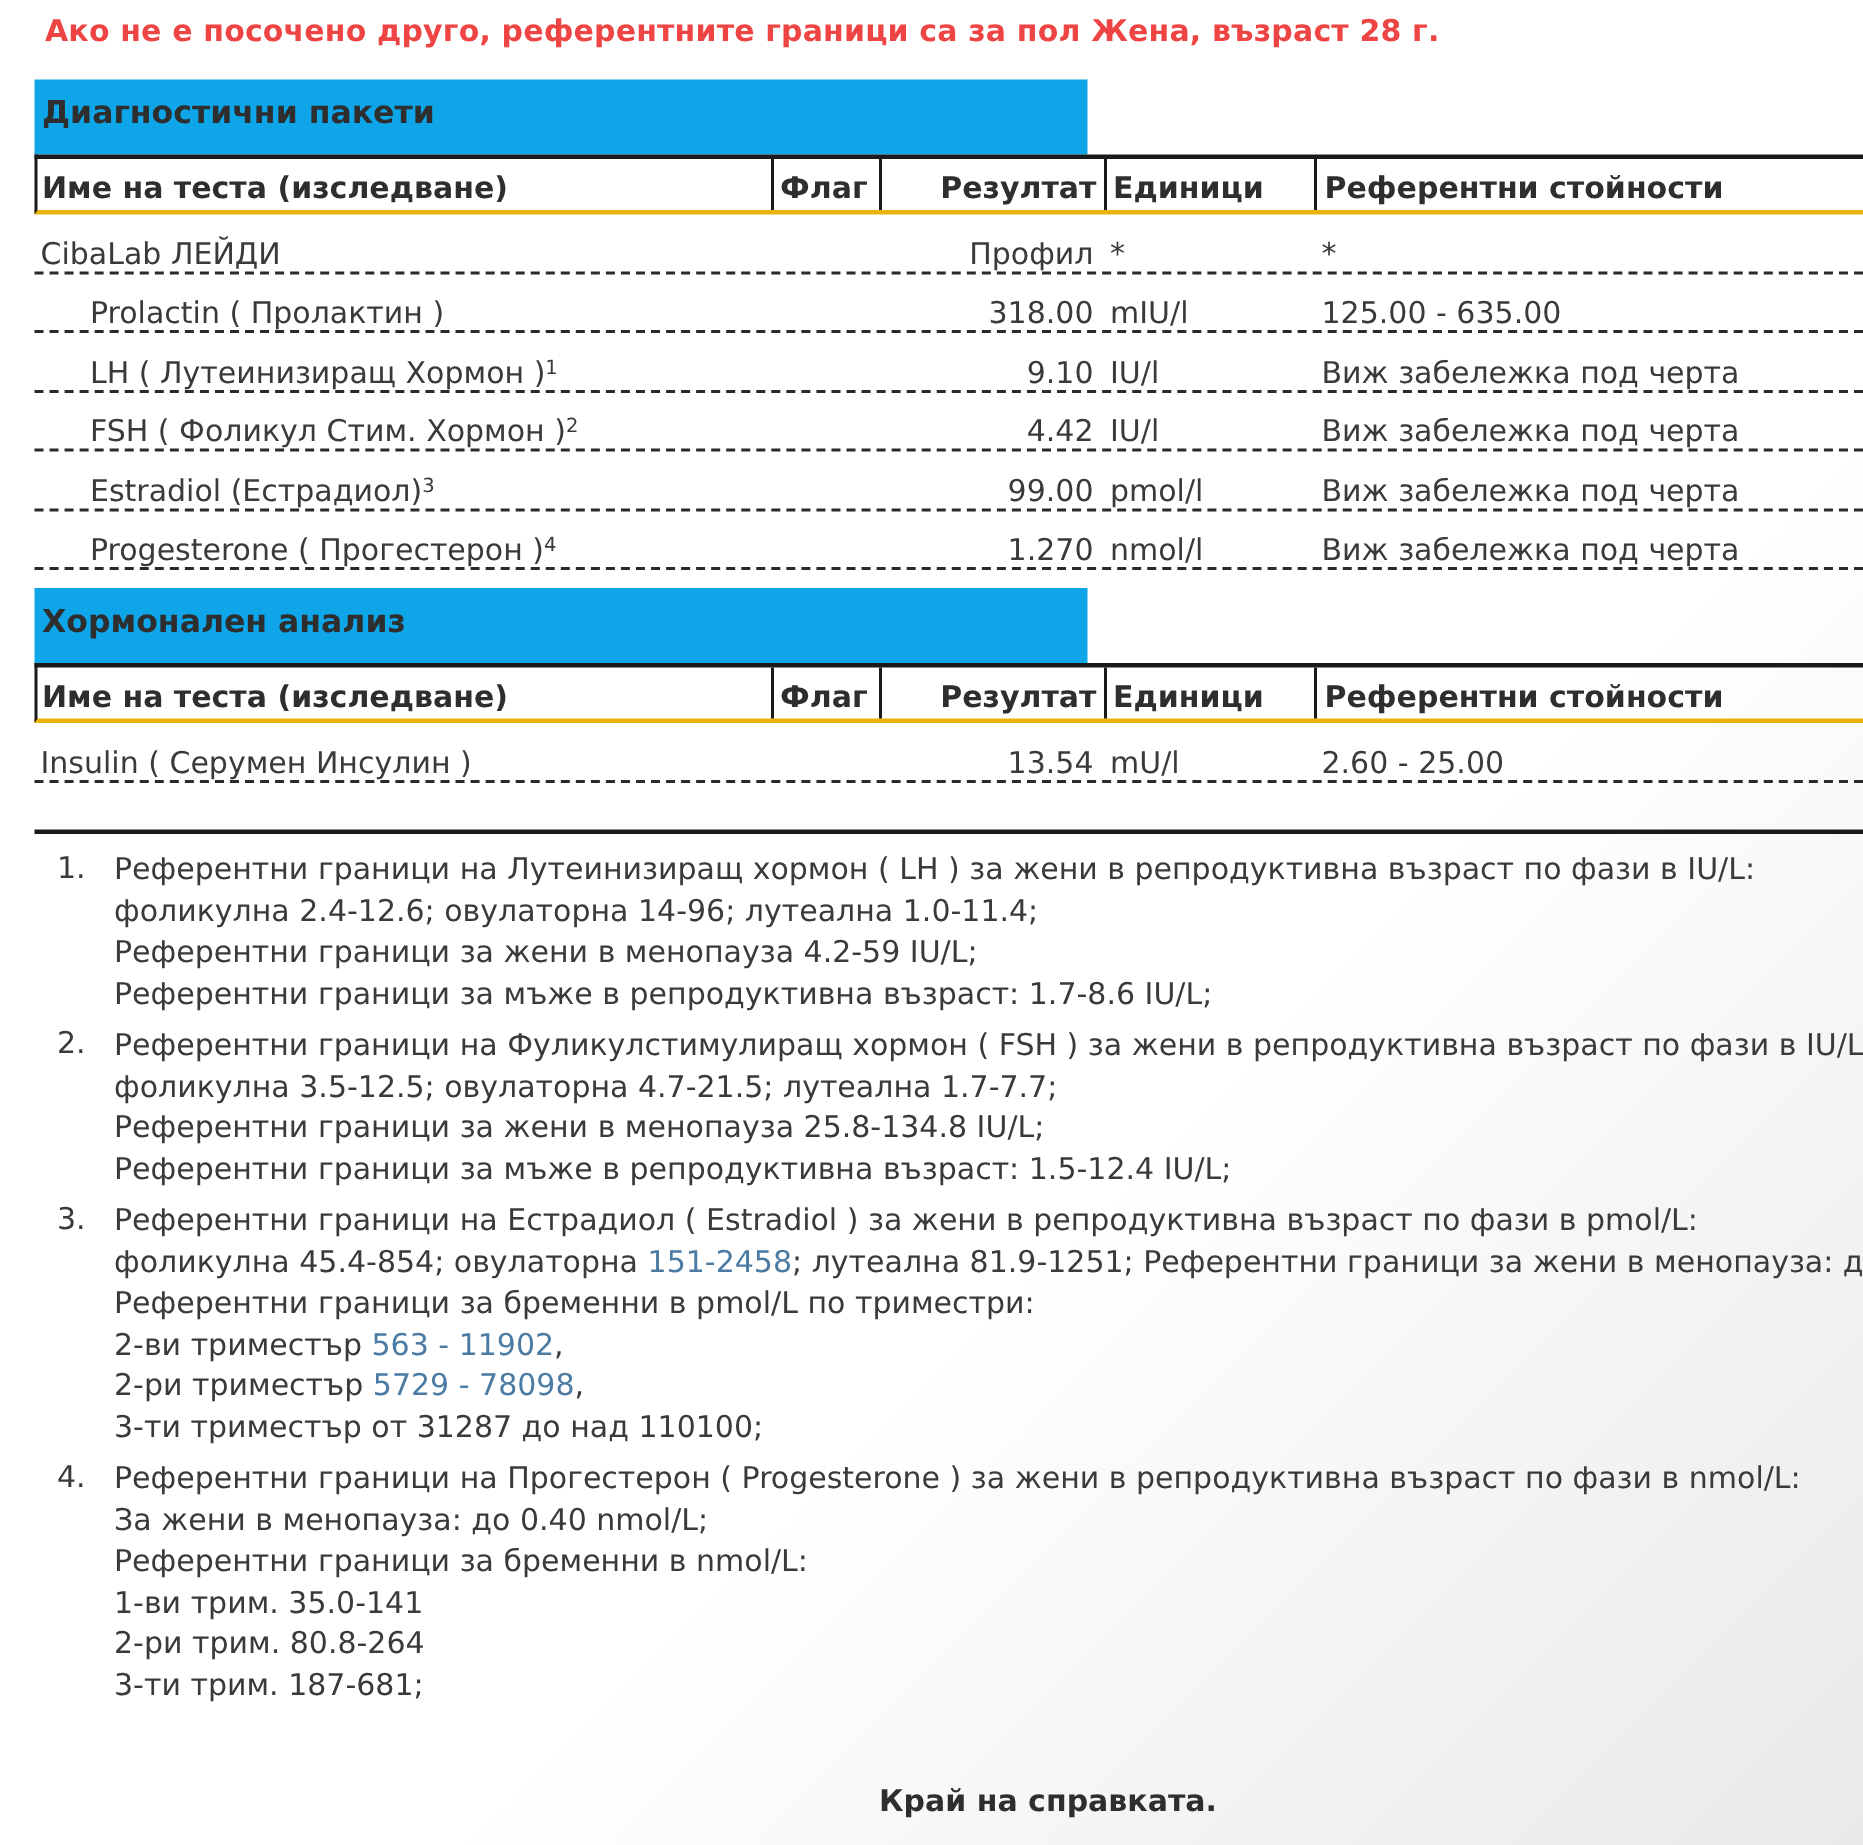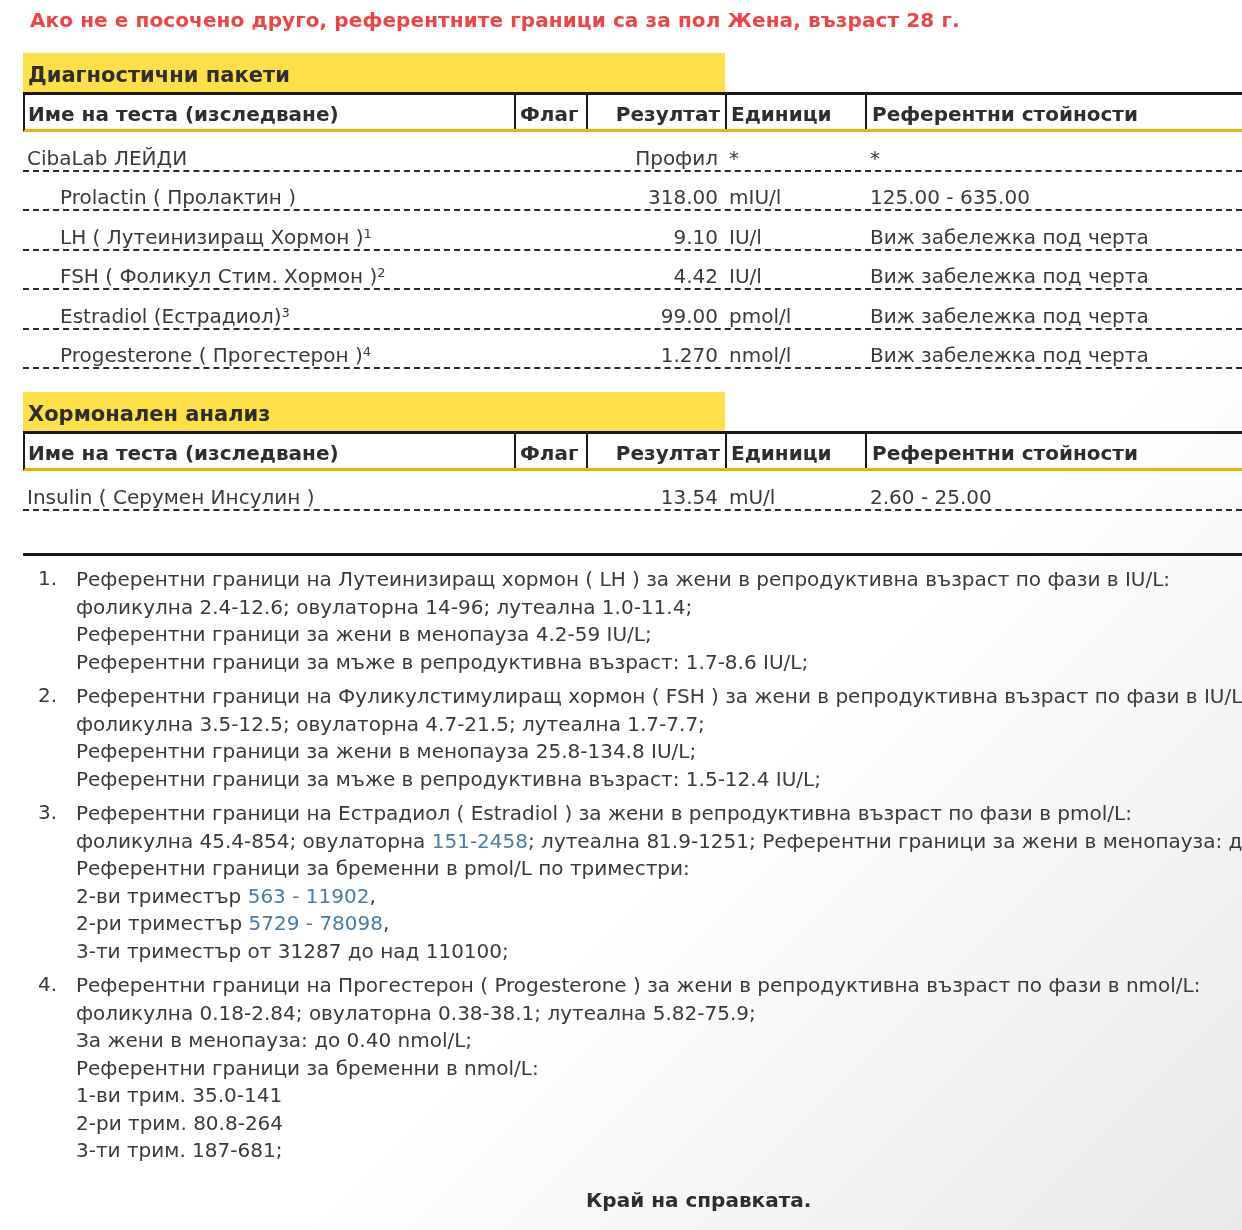--- a/index.html
+++ b/index.html
@@ -12,35 +12,35 @@
   }
   .intro {
     position: absolute; left: 30px; top: 8px;
     font-size: 20px; font-weight: bold; color: #ef4444;
     letter-spacing: 0.1px;
   }
   .section {
     position: absolute; left: 23px; width: 1219px;
   }
   .section-title {
-    width: 702px; height: 39px; background: #fde047;
+    width: 702px; height: 50px; background: #0ea5e9;
     font-size: 21px; font-weight: bold; color: #2e2e2e;
     box-sizing: border-box; padding: 10px 0 0 5px;
   }
   .thead {
     display: flex; height: 40px; box-sizing: border-box;
     border-top: 3px solid #1a1a1a; border-bottom: 3px solid #eab308;
     border-left: 2px solid #1a1a1a;
     font-size: 20px; font-weight: bold; color: #2e2e2e;
   }
   .thead > div { box-sizing: border-box; padding-top: 7px; border-right: 2px solid #1a1a1a; white-space: nowrap; overflow: hidden; }
   .thead > div:last-child { border-right: none; }
   .c-name { width: 491px; padding-left: 3px; }
   .c-flag { width: 72px; padding-left: 4px; }
-  .c-res  { width: 139px; text-align: right; padding-right: 5px; }
+  .c-res  { width: 139px; text-align: right; padding-right: 5px; margin-left: 11px; }
   .c-unit { width: 140px; padding-left: 4px; }
   .c-ref  { flex: 1; padding-left: 5px; }
   .trow {
     display: flex; height: 39.5px; box-sizing: border-box;
     border-bottom: 2px dashed #2a2a2a;
     font-size: 20px; color: #3a3a3a; align-items: flex-end;
   }
   .trow > div { box-sizing: border-box; padding-top: 8px; white-space: nowrap; }
   .trow .c-name { padding-left: 4px; }
   .trow.indent .c-name { padding-left: 37px; }
@@ -168,21 +168,20 @@
       <div class="ln"><span>Референтни граници на Естрадиол ( Estradiol ) за жени в репродуктивна възраст по фази в pmol/L:</span></div>
       <div class="ln"><span>фоликулна 45.4-854; овулаторна </span><span class="hl">151-2458</span><span>; лутеална 81.9-1251; Референтни граници за жени в менопауза: д</span></div>
       <div class="ln"><span>Референтни граници за бременни в pmol/L по триместри:</span></div>
       <div class="ln"><span>2-ви триместър </span><span class="hl">563 - 11902</span><span>,</span></div>
       <div class="ln"><span>2-ри триместър </span><span class="hl">5729 - 78098</span><span>,</span></div>
       <div class="ln"><span>3-ти триместър от 31287 до над 110100;</span></div>
     </div>
     <div class="note">
       <span class="num">4.</span>
       <div class="ln"><span>Референтни граници на Прогестерон ( Progesterone ) за жени в репродуктивна възраст по фази в nmol/L:</span></div>
-      <div class="ln"><span>фоликулна 0.18-2.84; овулаторна 0.38-38.1; лутеална 5.82-75.9;</span></div>
       <div class="ln"><span>За жени в менопауза: до 0.40 nmol/L;</span></div>
       <div class="ln"><span>Референтни граници за бременни в nmol/L:</span></div>
       <div class="ln"><span>1-ви трим. 35.0-141</span></div>
       <div class="ln"><span>2-ри трим. 80.8-264</span></div>
       <div class="ln"><span>3-ти трим. 187-681;</span></div>
     </div>
   </div>
 
 <div class="end">Край на справката.</div>
 

